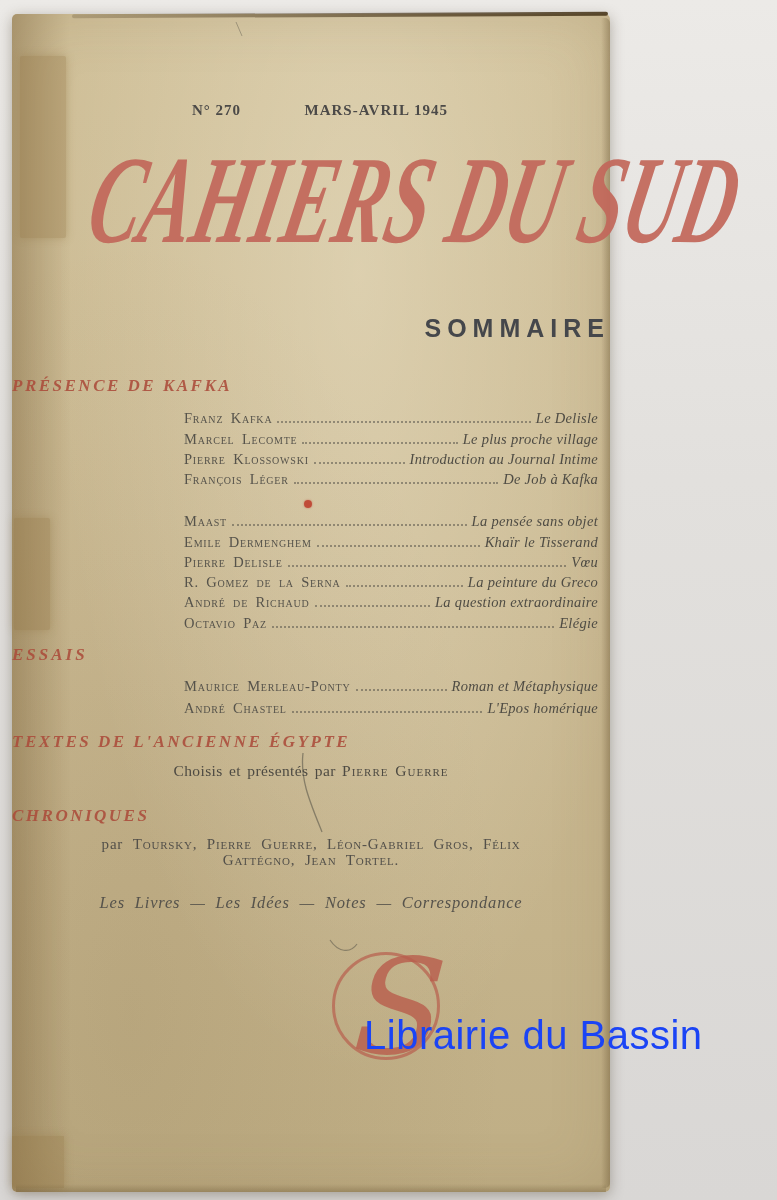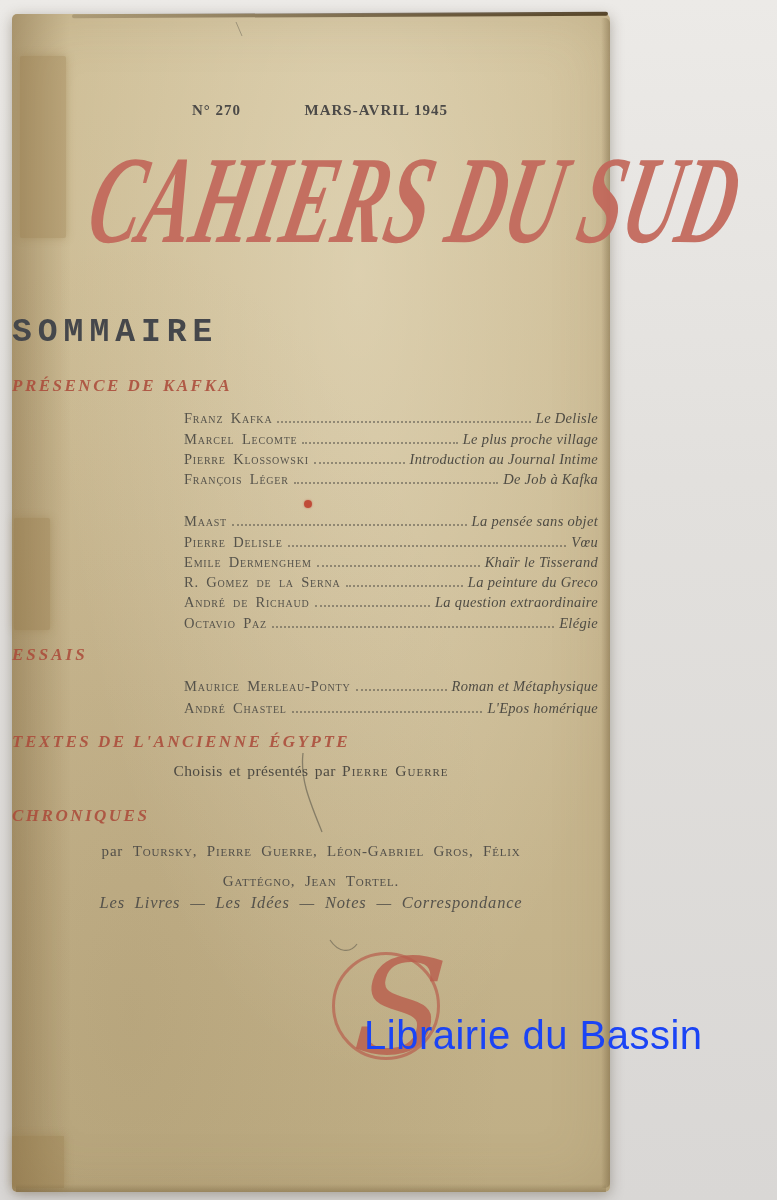--- a/index.html
+++ b/index.html
@@ -47,22 +47,22 @@
     display:flex;justify-content:space-between;align-items:baseline;
     font-weight:bold;font-size:15px;letter-spacing:1px;color:#4c4a48;
   }
   .title{
     position:absolute;top:112px;left:0;right:6px;text-align:center;
     font-style:italic;font-weight:bold;font-size:106px;line-height:150px;
     color:rgba(194,103,90,.93);white-space:nowrap;
     transform:skewX(-12deg) scale(.73,1.18);transform-origin:50% 50%;
   }
   .sommaire{
-    position:absolute;top:300px;left:0;right:0;text-align:left;
-    font-family:Liberation Mono, monospace;font-weight:bold;font-size:33px;
+    position:absolute;top:300px;left:0;right:0;text-align:right;
+    font-family:Liberation Sans, sans-serif;font-weight:bold;font-size:25px;
     letter-spacing:6px;color:#45474b;
   }
   .redhead{
     position:absolute;left:0;right:0;text-align:left;
     font-style:italic;font-weight:bold;font-size:17px;letter-spacing:2.5px;
     color:rgba(171,75,58,.88);white-space:nowrap;
   }
   .rh-kafka{top:362px;}
   .rh-essais{top:631px;letter-spacing:3px;}
   .rh-egypte{top:718px;}
@@ -83,21 +83,21 @@
     position:absolute;top:486px;left:50%;margin-left:-7px;width:8px;height:8px;
     border-radius:50%;background:rgba(190,62,44,.9);box-shadow:0 0 2px rgba(190,62,44,.6);
   }
   .choisis{
     position:absolute;top:748px;left:0;right:0;text-align:center;
     font-size:15.5px;color:#4e4b43;letter-spacing:.4px;word-spacing:2px;
   }
   .choisis .sc{font-variant:small-caps;letter-spacing:1px;}
   .byline{
     position:absolute;top:822px;left:50%;width:444px;margin-left:-222px;
-    text-align:center;font-size:15px;line-height:30px;color:#53504a;
+    text-align:center;font-size:15px;line-height:16px;color:#53504a;
     word-spacing:5px;letter-spacing:.8px;
   }
   .byline .sc{font-variant:small-caps;}
   .rubriques{
     position:absolute;top:879px;left:0;right:0;text-align:center;
     font-style:italic;font-size:16.5px;color:#56534c;
     letter-spacing:.8px;word-spacing:5px;
   }
   
   .logo{
@@ -165,28 +165,28 @@
 
   <div class="red-dot"></div>
 
   <div class="toc toc-poetry">
     <div class="toc-row">
       <span class="author">Maast</span>
       <span class="dots"></span>
       <span class="work">La pensée sans objet</span>
     </div>
     <div class="toc-row">
+      <span class="author">Emile Dermenghem</span>
+      <span class="dots"></span>
+      <span class="work">Khaïr le Tisserand</span>
+    </div>
+    <div class="toc-row">
       <span class="author">Pierre Delisle</span>
       <span class="dots"></span>
       <span class="work">Vœu</span>
-    </div>
-    <div class="toc-row">
-      <span class="author">Emile Dermenghem</span>
-      <span class="dots"></span>
-      <span class="work">Khaïr le Tisserand</span>
     </div>
     <div class="toc-row">
       <span class="author">R. Gomez de la Serna</span>
       <span class="dots"></span>
       <span class="work">La peinture du Greco</span>
     </div>
     <div class="toc-row">
       <span class="author">André de Richaud</span>
       <span class="dots"></span>
       <span class="work">La question extraordinaire</span>

